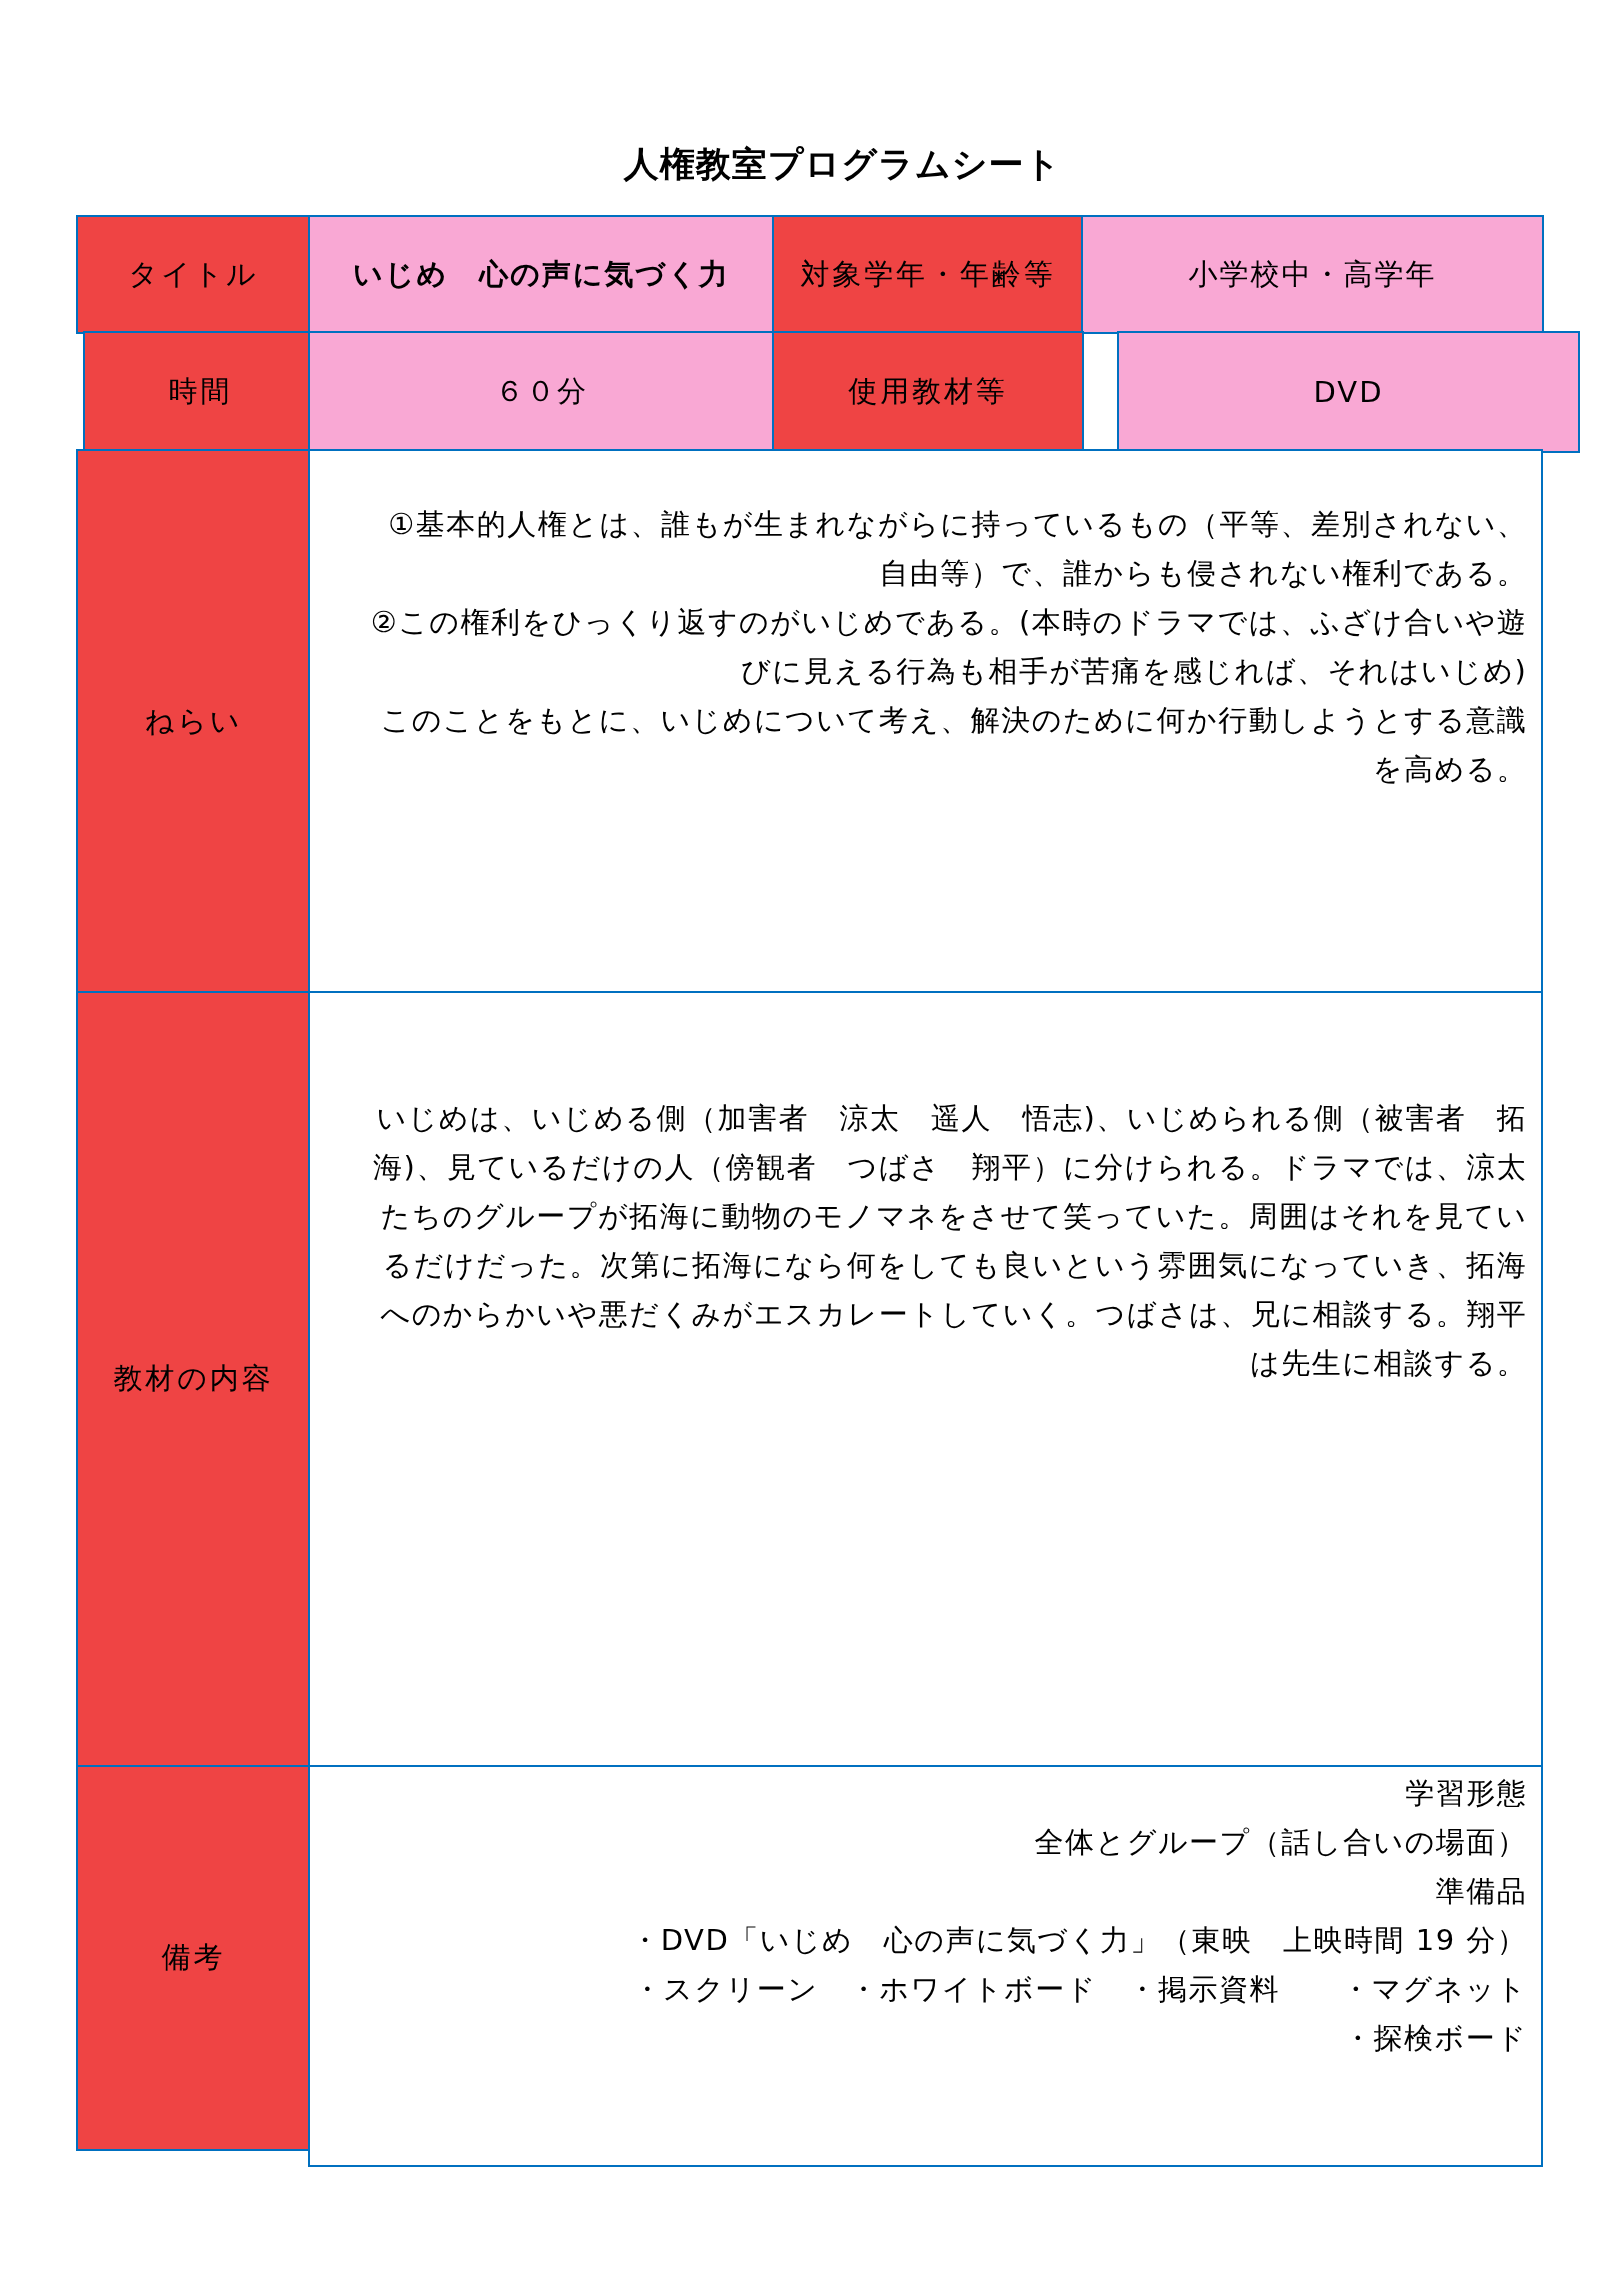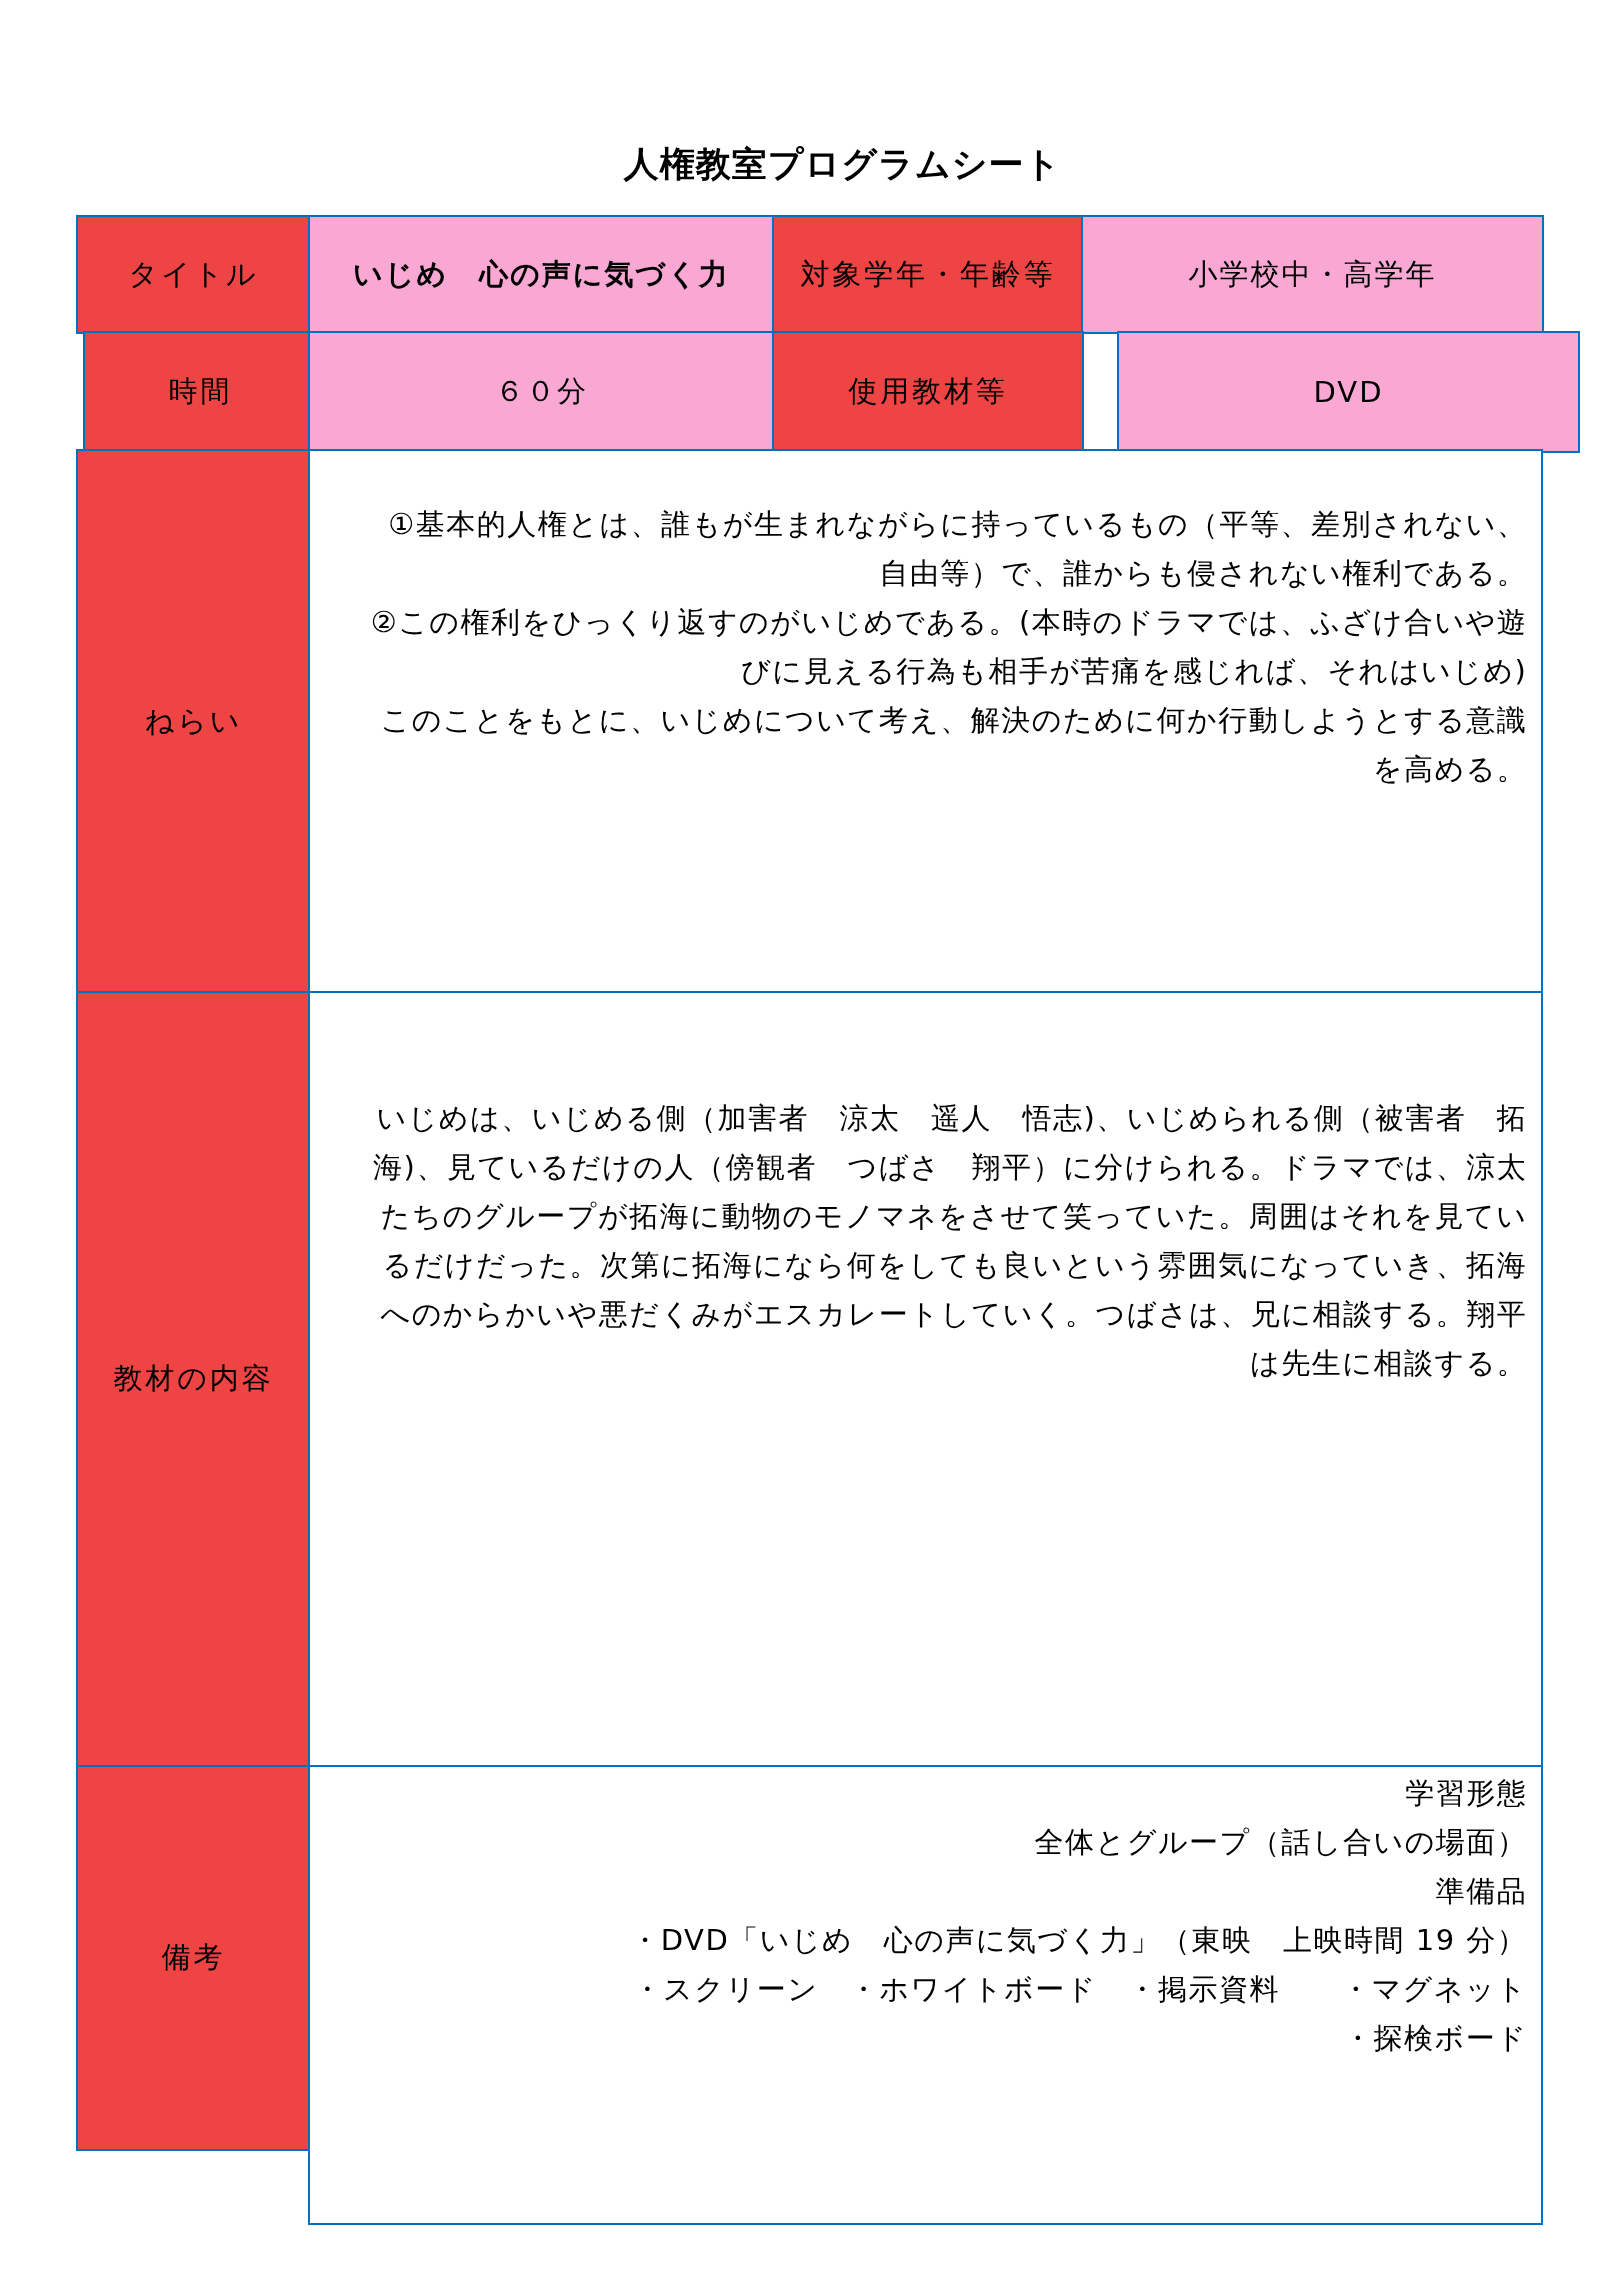--- a/index.html
+++ b/index.html
@@ -71,21 +71,21 @@
   <div class="cell text-cell" style="left:232px; top:776px; width:1235px; height:776px; padding-top:101px;">
     <p>いじめは、いじめる側（加害者　涼太　遥人　悟志)、いじめられる側（被害者　拓</p>
     <p>海)、見ているだけの人（傍観者　つばさ　翔平）に分けられる。ドラマでは、涼太</p>
     <p>たちのグループが拓海に動物のモノマネをさせて笑っていた。周囲はそれを見てい</p>
     <p>るだけだった。次第に拓海になら何をしても良いという雰囲気になっていき、拓海</p>
     <p>へのからかいや悪だくみがエスカレートしていく。つばさは、兄に相談する。翔平</p>
     <p>は先生に相談する。</p>
   </div>
 
   <div class="cell label" style="left:0; top:1550px; width:235px; height:386px;">備考</div>
-  <div class="cell text-cell remarks" style="left:232px; top:1550px; width:1235px; height:460px; padding-top:2px; line-height:49px;">
+  <div class="cell text-cell remarks" style="left:232px; top:1550px; width:1235px; height:402px; padding-top:2px; line-height:49px;">
     <p>学習形態</p>
     <p class="indent">全体とグループ（話し合いの場面）</p>
     <p>準備品</p>
     <p>・DVD「いじめ　心の声に気づく力」（東映　上映時間 19 分）</p>
     <p>・スクリーン　・ホワイトボード　・掲示資料　　・マグネット</p>
     <p>・探検ボード</p>
   </div>
 
 </div>
 

